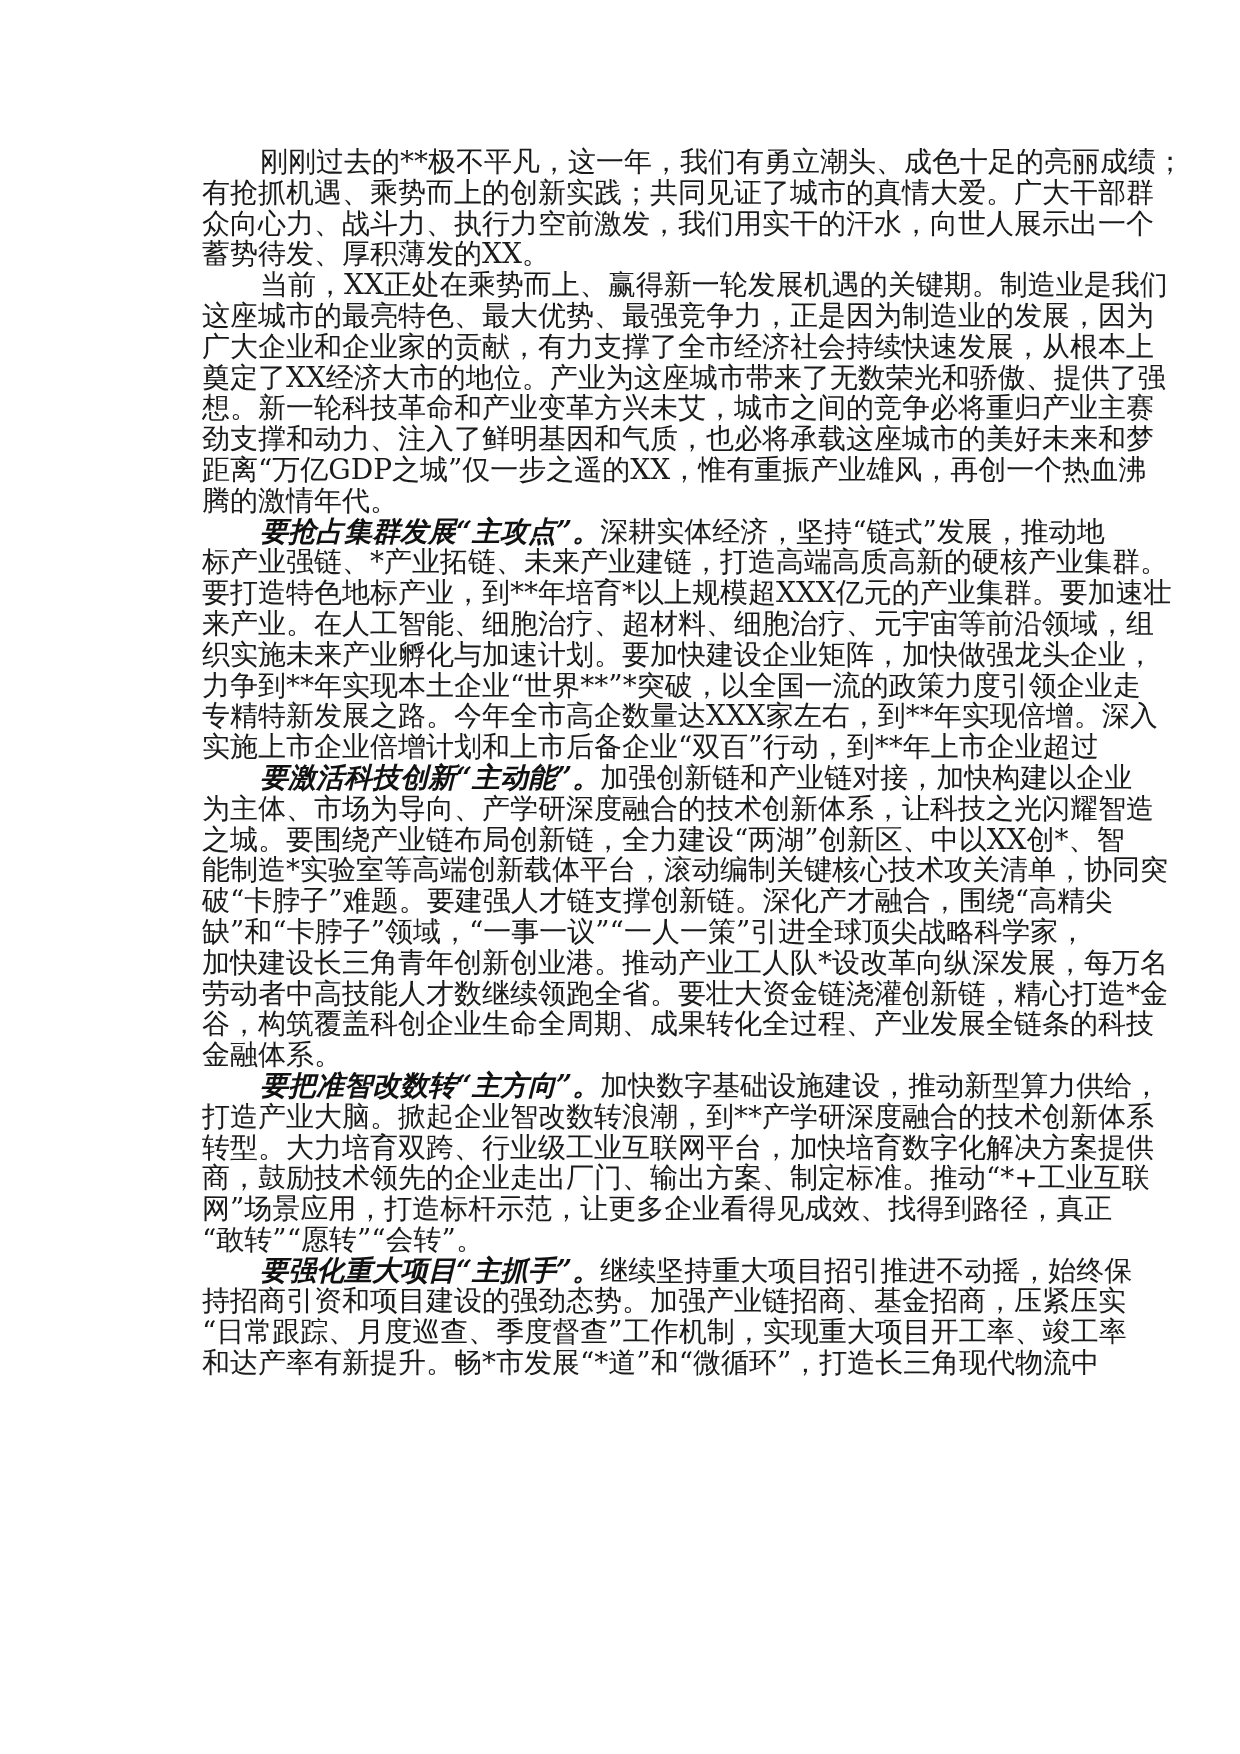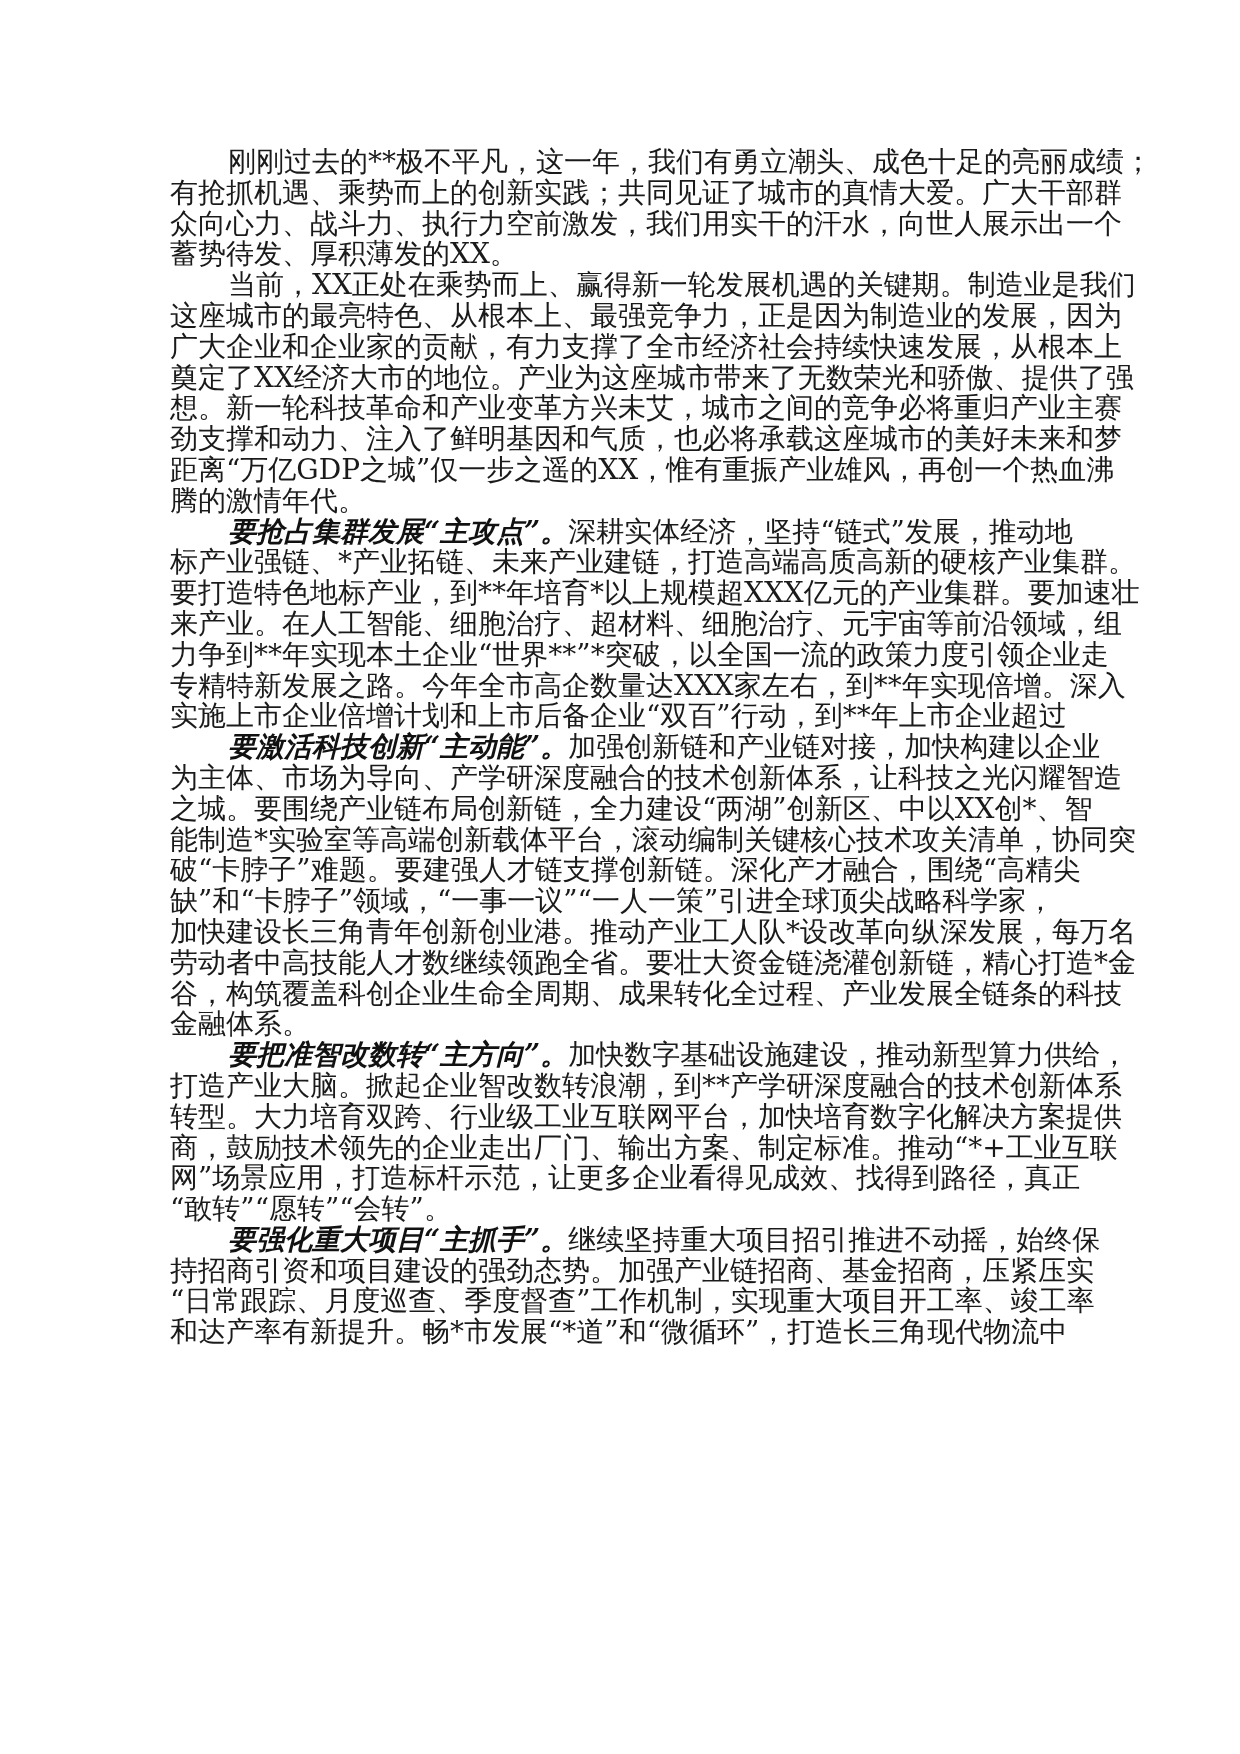--- a/index.html
+++ b/index.html
@@ -1,18 +1,18 @@
 <!DOCTYPE html>
 <html><head>
 <meta charset="utf-8">
 <style>
   html, body { margin: 0; padding: 0; background: #ffffff; }
   body { width: 1240px; height: 1754px; position: relative; overflow: hidden; }
   .page {
-    position: absolute; left: 170px; top: 147px; width: 872px;
+    position: absolute; left: 202px; top: 147px; width: 872px;
     font-family: "DejaVu Serif", "Liberation Serif", serif;
     color: #1a1a1a; font-size: 28px; line-height: 30.8px;
   }
   .para { margin: 0; }
   .line {
     display: block; height: 30.8px; white-space: nowrap;
     text-align: justify; text-align-last: justify; overflow: visible;
   }
   .line.last { text-align-last: left; }
   .indent { padding-left: 58px; }
@@ -25,34 +25,35 @@
 
   <div class="para">
     <span class="line indent">刚刚过去的**极不平凡，这一年，我们有勇立潮头、成色十足的亮丽成绩；</span>
     <span class="line">有抢抓机遇、乘势而上的创新实践；共同见证了城市的真情大爱。广大干部群</span>
     <span class="line">众向心力、战斗力、执行力空前激发，我们用实干的汗水，向世人展示出一个</span>
     <span class="line last">蓄势待发、厚积薄发的XX。</span>
   </div>
 
   <div class="para">
     <span class="line indent">当前，XX正处在乘势而上、赢得新一轮发展机遇的关键期。制造业是我们</span>
-    <span class="line">这座城市的最亮特色、从根本上、最强竞争力，正是因为制造业的发展，因为</span>
+    <span class="line">这座城市的最亮特色、最大优势、最强竞争力，正是因为制造业的发展，因为</span>
     <span class="line">广大企业和企业家的贡献，有力支撑了全市经济社会持续快速发展，从根本上</span>
     <span class="line">奠定了XX经济大市的地位。产业为这座城市带来了无数荣光和骄傲、提供了强</span>
     <span class="line">想。新一轮科技革命和产业变革方兴未艾，城市之间的竞争必将重归产业主赛</span>
     <span class="line">劲支撑和动力、注入了鲜明基因和气质，也必将承载这座城市的美好未来和梦</span>
     <span class="line">距离“万亿GDP之城”仅一步之遥的XX，惟有重振产业雄风，再创一个热血沸</span>
     <span class="line last">腾的激情年代。</span>
   </div>
 
   <div class="para">
     <span class="line indent"><b class="lead">要抢占集群发展“主攻点”。</b><span>深耕实体经济，坚持“链式”发展，推动地</span></span>
     <span class="line">标产业强链、*产业拓链、未来产业建链，打造高端高质高新的硬核产业集群。</span>
     <span class="line">要打造特色地标产业，到**年培育*以上规模超XXX亿元的产业集群。要加速壮</span>
     <span class="line">来产业。在人工智能、细胞治疗、超材料、细胞治疗、元宇宙等前沿领域，组</span>
+    <span class="line">织实施未来产业孵化与加速计划。要加快建设企业矩阵，加快做强龙头企业，</span>
     <span class="line">力争到**年实现本土企业“世界**”*突破，以全国一流的政策力度引领企业走</span>
     <span class="line">专精特新发展之路。今年全市高企数量达XXX家左右，到**年实现倍增。深入</span>
     <span class="line">实施上市企业倍增计划和上市后备企业“双百”行动，到**年上市企业超过</span>
   </div>
 
   <div class="para">
     <span class="line indent"><b class="lead">要激活科技创新“主动能”。</b><span>加强创新链和产业链对接，加快构建以企业</span></span>
     <span class="line">为主体、市场为导向、产学研深度融合的技术创新体系，让科技之光闪耀智造</span>
     <span class="line">之城。要围绕产业链布局创新链，全力建设“两湖”创新区、中以XX创*、智</span>
     <span class="line">能制造*实验室等高端创新载体平台，滚动编制关键核心技术攻关清单，协同突</span>

